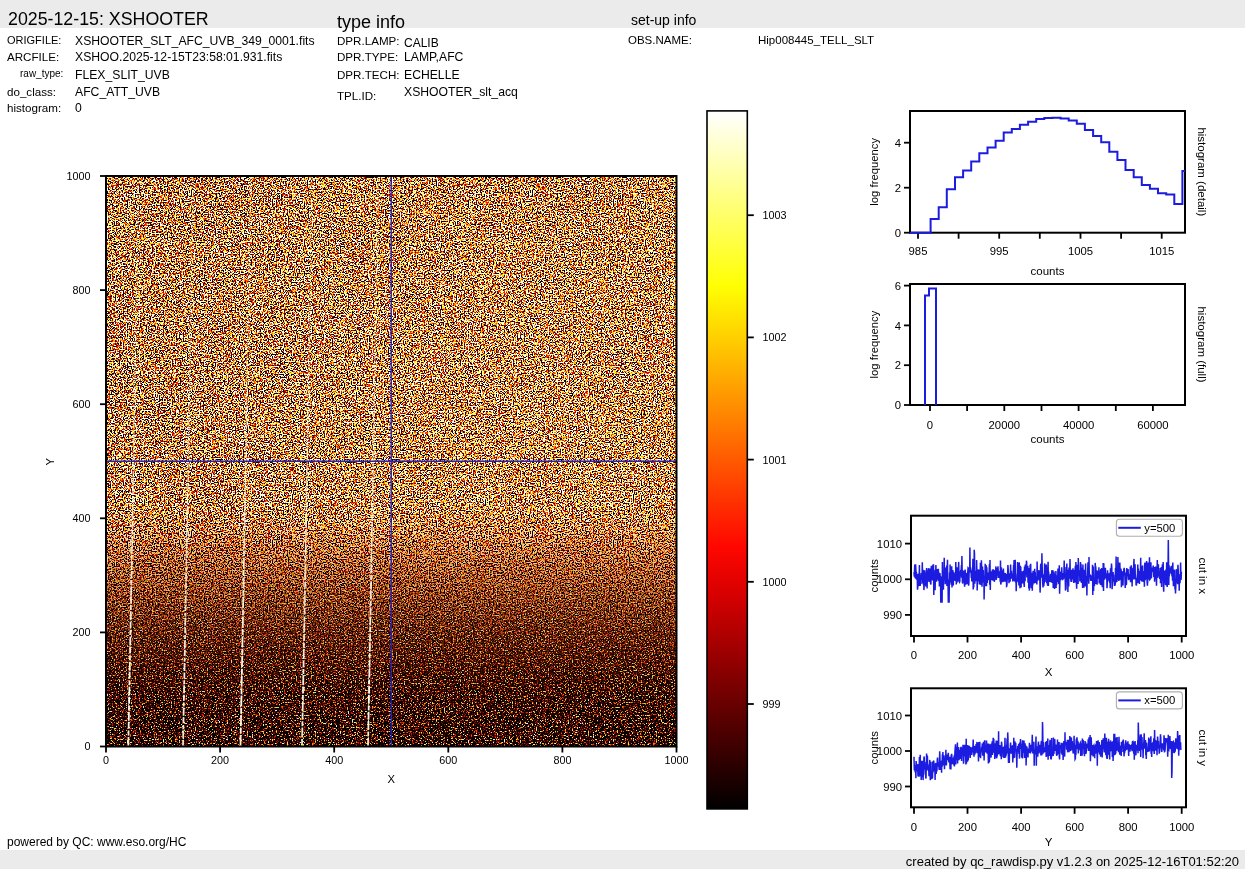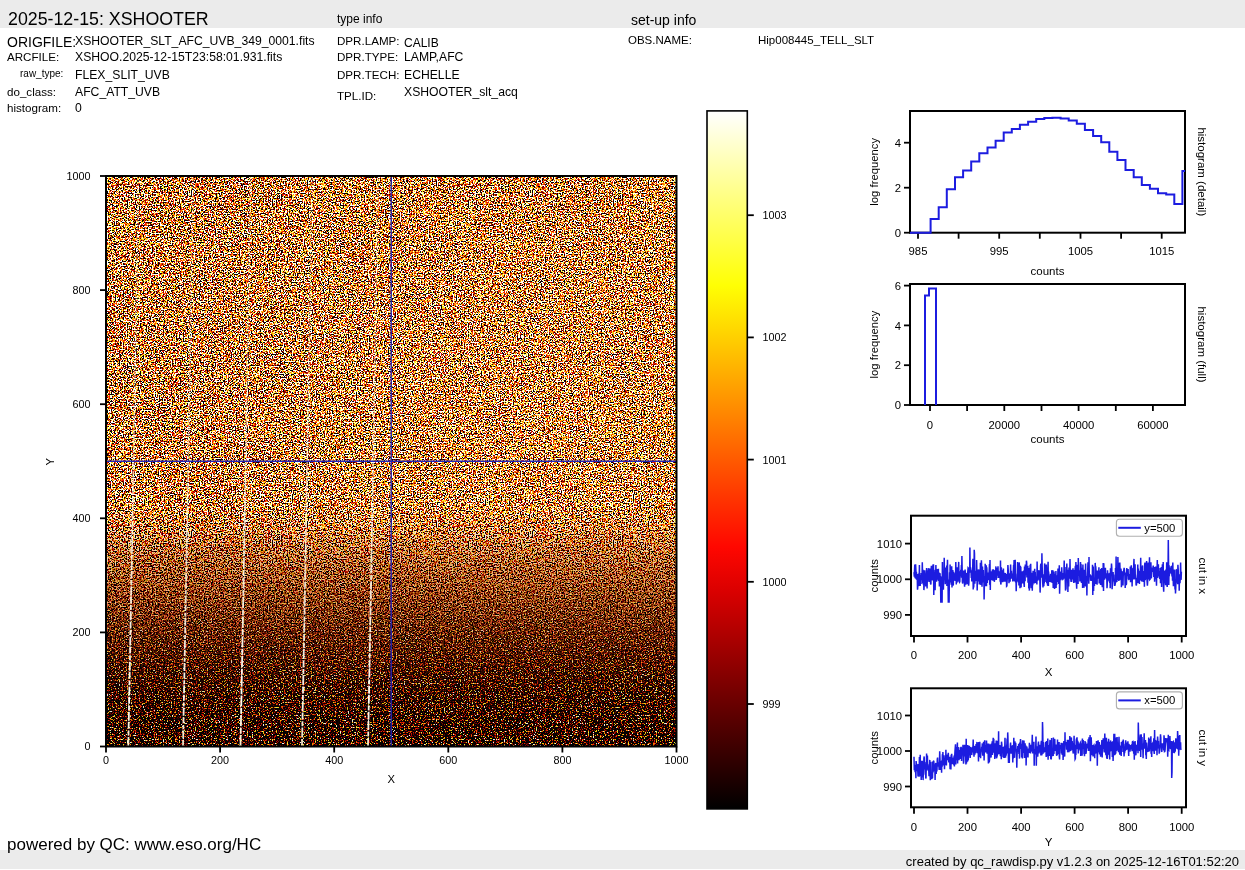--- a/index.html
+++ b/index.html
@@ -1,42 +1,42 @@
 <!DOCTYPE html>
 <html><head><meta charset="utf-8"><style>
 *{margin:0;padding:0;box-sizing:border-box}
 body{width:1245px;height:870px;position:relative;background:#fff;font-family:"Liberation Sans",sans-serif;color:#000;overflow:hidden}
 .bar{position:absolute;left:0;width:1245px;background:#ebebeb}
 </style></head><body>
 <div class="bar" style="top:0;height:28.3px"></div>
 <div style="position:absolute;left:8px;top:9.4px;font-size:17.8px">2025-12-15: XSHOOTER</div>
-<div style="position:absolute;left:337px;top:11.6px;font-size:12px">type info</div>
+<div style="position:absolute;left:337px;top:11.6px;font-size:18px">type info</div>
 <div style="position:absolute;left:631px;top:11.6px;font-size:14px">set-up info</div>
-<div style="position:absolute;left:7px;top:33.8px;font-size:14px;white-space:nowrap">ORIGFILE:</div>
+<div style="position:absolute;left:7px;top:33.8px;font-size:11px;white-space:nowrap">ORIGFILE:</div>
 <div style="position:absolute;left:75px;top:33.8px;font-size:12.2px;white-space:nowrap">XSHOOTER_SLT_AFC_UVB_349_0001.fits</div>
 <div style="position:absolute;left:7px;top:50.4px;font-size:11.6px;white-space:nowrap">ARCFILE:</div>
 <div style="position:absolute;left:75px;top:50.4px;font-size:12.2px;white-space:nowrap">XSHOO.2025-12-15T23:58:01.931.fits</div>
 <div style="position:absolute;left:20px;top:67.9px;font-size:10px;white-space:nowrap">raw_type:</div>
 <div style="position:absolute;left:75px;top:67.9px;font-size:12.2px;white-space:nowrap">FLEX_SLIT_UVB</div>
 <div style="position:absolute;left:7px;top:85.1px;font-size:11.6px;white-space:nowrap">do_class:</div>
 <div style="position:absolute;left:75px;top:85.1px;font-size:12.2px;white-space:nowrap">AFC_ATT_UVB</div>
 <div style="position:absolute;left:7px;top:100.9px;font-size:11.6px;white-space:nowrap">histogram:</div>
 <div style="position:absolute;left:75px;top:100.9px;font-size:12.2px;white-space:nowrap">0</div>
 <div style="position:absolute;left:337px;top:33.8px;font-size:11.6px;white-space:nowrap">DPR.LAMP:</div>
 <div style="position:absolute;left:404px;top:36px;font-size:12px;white-space:nowrap">CALIB</div>
 <div style="position:absolute;left:337px;top:50.4px;font-size:11.6px;white-space:nowrap">DPR.TYPE:</div>
 <div style="position:absolute;left:404px;top:50.4px;font-size:12.2px;white-space:nowrap">LAMP,AFC</div>
 <div style="position:absolute;left:337px;top:67.9px;font-size:11.6px;white-space:nowrap">DPR.TECH:</div>
 <div style="position:absolute;left:404px;top:67.9px;font-size:12.2px;white-space:nowrap">ECHELLE</div>
 <div style="position:absolute;left:337px;top:89px;font-size:11.6px;white-space:nowrap">TPL.ID:</div>
 <div style="position:absolute;left:404px;top:85.1px;font-size:12.2px;white-space:nowrap">XSHOOTER_slt_acq</div>
 <div style="position:absolute;left:628px;top:33.7px;font-size:11.5px;white-space:nowrap">OBS.NAME:</div>
 <div style="position:absolute;left:758px;top:33.7px;font-size:11.5px;white-space:nowrap">Hip008445_TELL_SLT</div>
 <div class="bar" style="top:850px;height:18.5px"></div>
-<div style="position:absolute;left:7px;top:835px;font-size:17px">powered by QC: www.eso.org/HC</div>
+<div style="position:absolute;left:7px;top:835px;font-size:12px">powered by QC: www.eso.org/HC</div>
 <div style="position:absolute;right:6px;top:854.4px;font-size:13px">created by qc_rawdisp.py v1.2.3 on 2025-12-16T01:52:20</div>
 <svg id="img" width="570" height="570" style="position:absolute;left:106px;top:176px">
 <defs>
 <filter id="nf1" x="0" y="0" width="100%" height="100%" color-interpolation-filters="sRGB">
 <feTurbulence type="fractalNoise" baseFrequency="0.75" numOctaves="2" seed="11" stitchTiles="stitch"></feTurbulence>
 <feColorMatrix type="matrix" values="1 0 0 0 0 1 0 0 0 0 1 0 0 0 0 0 0 0 0 1"></feColorMatrix>
 <feComponentTransfer>
           <feFuncR type="table" tableValues="0.000 0.000 0.000 0.000 0.000 0.000 0.000 0.000 0.000 0.000 0.000 0.000 0.000 0.223 0.651 1.000 1.000 1.000 1.000 1.000 1.000 1.000 1.000 1.000 1.000 1.000 1.000 1.000 1.000 1.000 1.000 1.000 1.000"></feFuncR>
           <feFuncG type="table" tableValues="0.000 0.000 0.000 0.000 0.000 0.000 0.000 0.000 0.000 0.000 0.000 0.000 0.000 0.000 0.000 0.075 0.485 0.896 1.000 1.000 1.000 1.000 1.000 1.000 1.000 1.000 1.000 1.000 1.000 1.000 1.000 1.000 1.000"></feFuncG>
           <feFuncB type="table" tableValues="0.000 0.000 0.000 0.000 0.000 0.000 0.000 0.000 0.000 0.000 0.000 0.000 0.000 0.000 0.000 0.000 0.000 0.000 0.459 1.000 1.000 1.000 1.000 1.000 1.000 1.000 1.000 1.000 1.000 1.000 1.000 1.000 1.000"></feFuncB>

